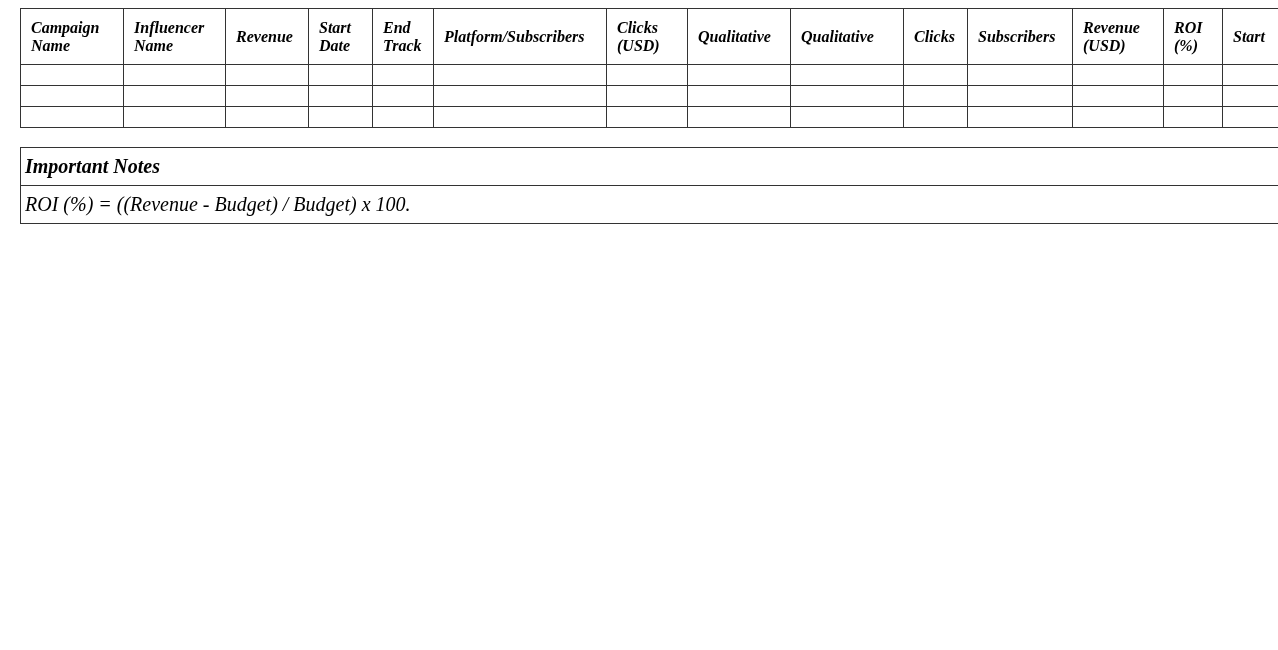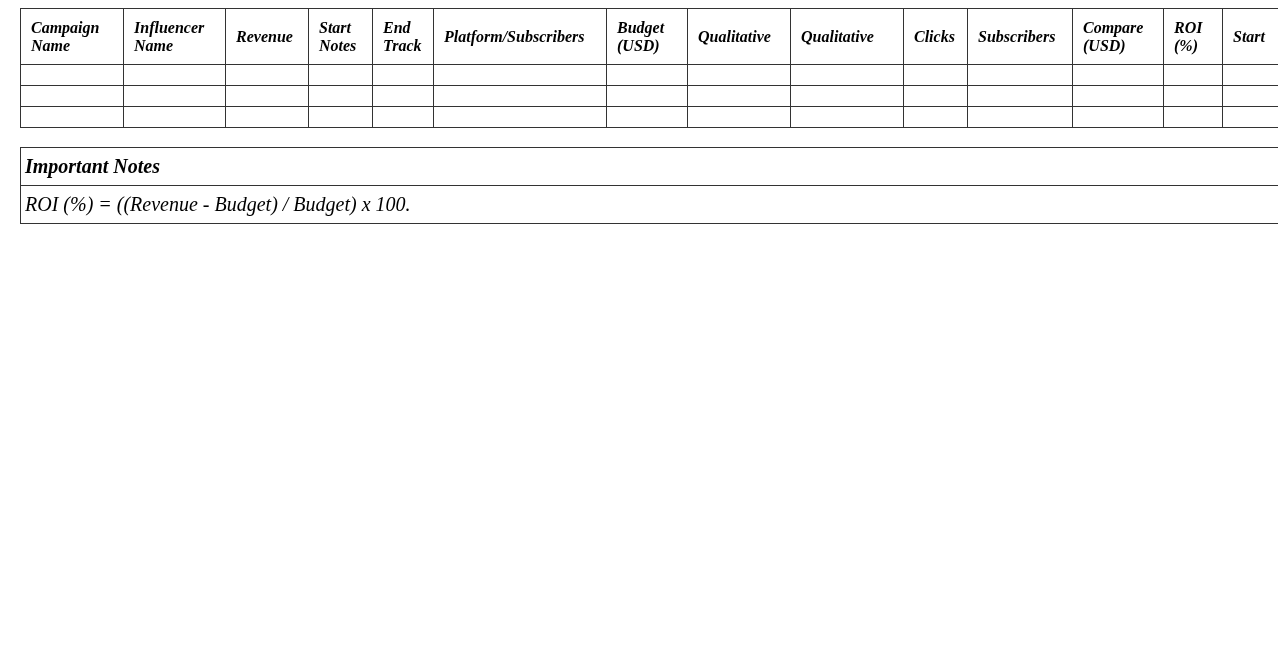--- a/index.html
+++ b/index.html
@@ -31,29 +31,29 @@
       <col style="width: 105px;">
       <col style="width: 91px;">
       <col style="width: 59px;">
       <col style="width: 60px;">
     </colgroup>
   <thead>
     <tr id="tracker-head">
         <th>Campaign Name</th>
         <th>Influencer Name</th>
         <th>Revenue</th>
-        <th>Start Notes</th>
+        <th>Start Date</th>
         <th>End Track</th>
         <th>Platform/Subscribers</th>
-        <th>Budget (USD)</th>
+        <th>Clicks (USD)</th>
         <th>Qualitative</th>
         <th>Qualitative</th>
         <th>Clicks</th>
         <th>Subscribers</th>
-        <th>Compare (USD)</th>
+        <th>Revenue (USD)</th>
         <th>ROI (%)</th>
         <th>Start</th>
       </tr>
   </thead>
   <tbody id="tracker-body">
       <tr>
         <td></td>
         <td></td>
         <td></td>
         <td></td>

